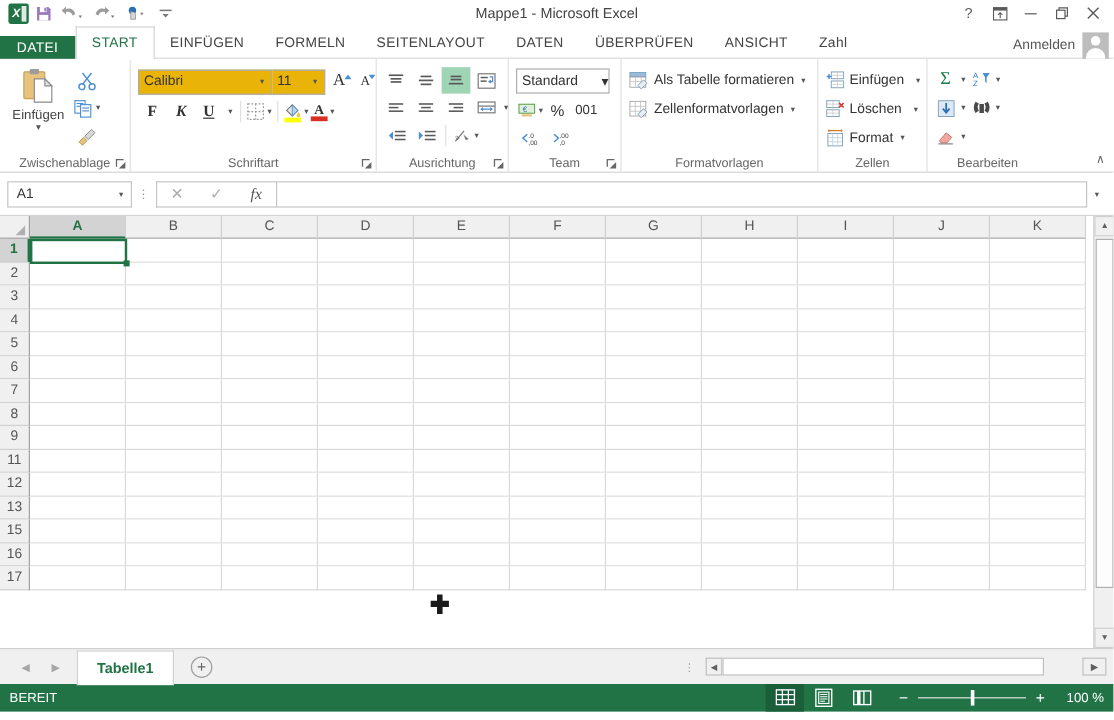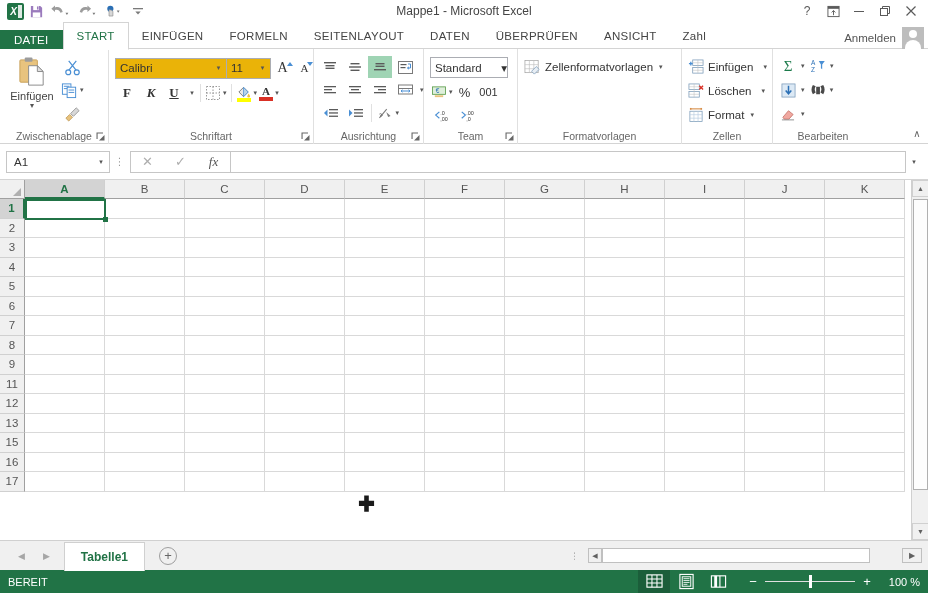--- a/index.html
+++ b/index.html
@@ -660,20 +660,30 @@
       <div class="dlg-launcher">
         <svg width="9" height="9" viewBox="0 0 9 9">
             <path d="M0.5 0.5 H7 V1.6 H1.6 V7 H0.5Z" fill="#666"></path>
             <path d="M3 8.5 L8.5 3 L8.5 8.5 Z" fill="#666"></path>
           </svg>
       </div>
     </div>
 
     <div class="rgroup" style="width:164px;">
       <div class="rgroup-body" style="flex-direction:column;padding-top:4px;">
+        <div class="stylebtn">
+          <svg width="17" height="17" viewBox="0 0 18 18">
+            <rect x="1" y="1.5" width="14" height="4" fill="#9bbbd8" stroke="#6a9bc4" stroke-width=".7"></rect>
+            <rect x="1" y="5.5" width="14" height="9" fill="#ffffff" stroke="#9a9a9a" stroke-width=".7"></rect>
+            <path d="M1 9.5 H15 M6 5.5 V14.5 M11 5.5 V14.5" stroke="#c0c0c0" stroke-width=".7"></path>
+            <path d="M8 13 L13 8 L16 11 L11 16 Z" fill="#e8eef4" stroke="#7a9ab8" stroke-width=".8"></path>
+          </svg>
+          <span>Als Tabelle formatieren</span>
+          <span class="caretdown">▾</span>
+        </div>
         <div class="stylebtn">
           <svg width="17" height="17" viewBox="0 0 18 18">
             <rect x="1" y="1.5" width="14" height="13" fill="#ffffff" stroke="#9a9a9a" stroke-width=".7"></rect>
             <path d="M1 6 H15 M1 10.3 H15 M5.7 1.5 V14.5 M10.4 1.5 V14.5" stroke="#c0c0c0" stroke-width=".7"></path>
             <path d="M8 13 L13 8 L16 11 L11 16 Z" fill="#e8eef4" stroke="#7a9ab8" stroke-width=".8"></path>
           </svg>
           <span>Zellenformatvorlagen</span>
           <span class="caretdown">▾</span>
         </div>
       </div>

